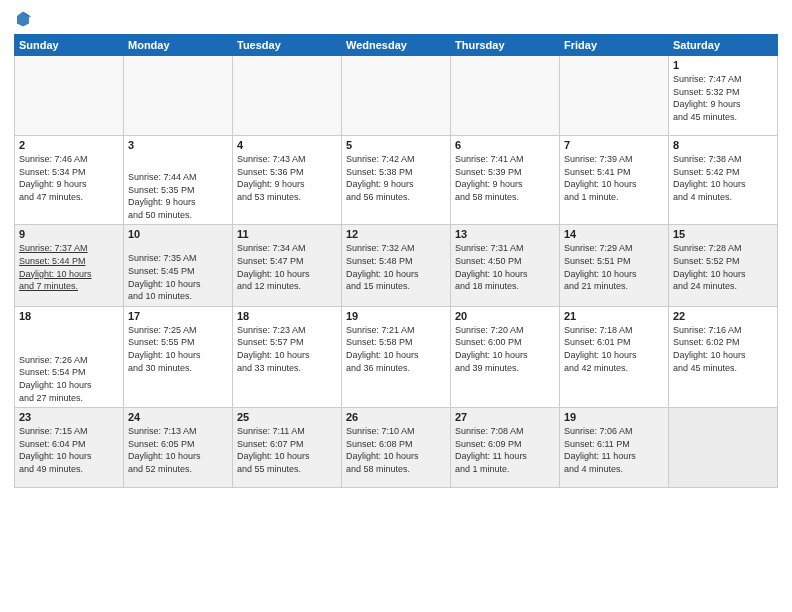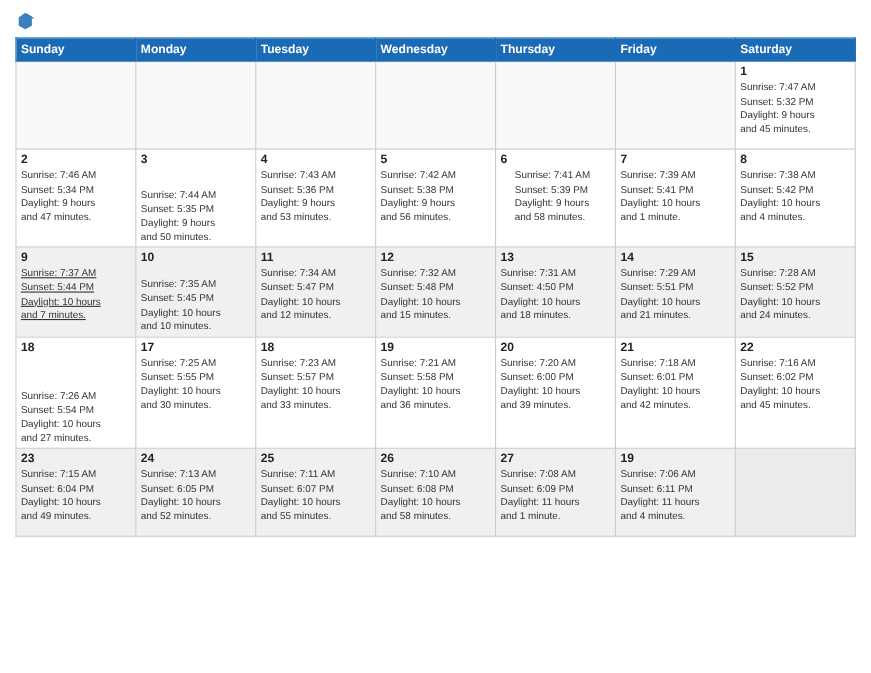--- a/index.html
+++ b/index.html
@@ -154,21 +154,21 @@
           </td>
           <td>
             <span class="day-num">5</span>
             <div class="day-info" style="white-space: pre-line;">Sunrise: 7:42 AM
 Sunset: 5:38 PM
 Daylight: 9 hours
 and 56 minutes.</div>
           </td>
           <td>
             <span class="day-num">6</span>
-            <div class="day-info" style="white-space: pre-line; margin-left: 13px;">Sunrise: 7:41 AM
+            <div class="day-info" style="white-space: pre-line;">Sunrise: 7:41 AM
 Sunset: 5:39 PM
 Daylight: 9 hours
 and 58 minutes.</div>
           </td>
           <td>
             <span class="day-num">7</span>
             <div class="day-info" style="white-space: pre-line;">Sunrise: 7:39 AM
 Sunset: 5:41 PM
 Daylight: 10 hours
 and 1 minute.</div>

